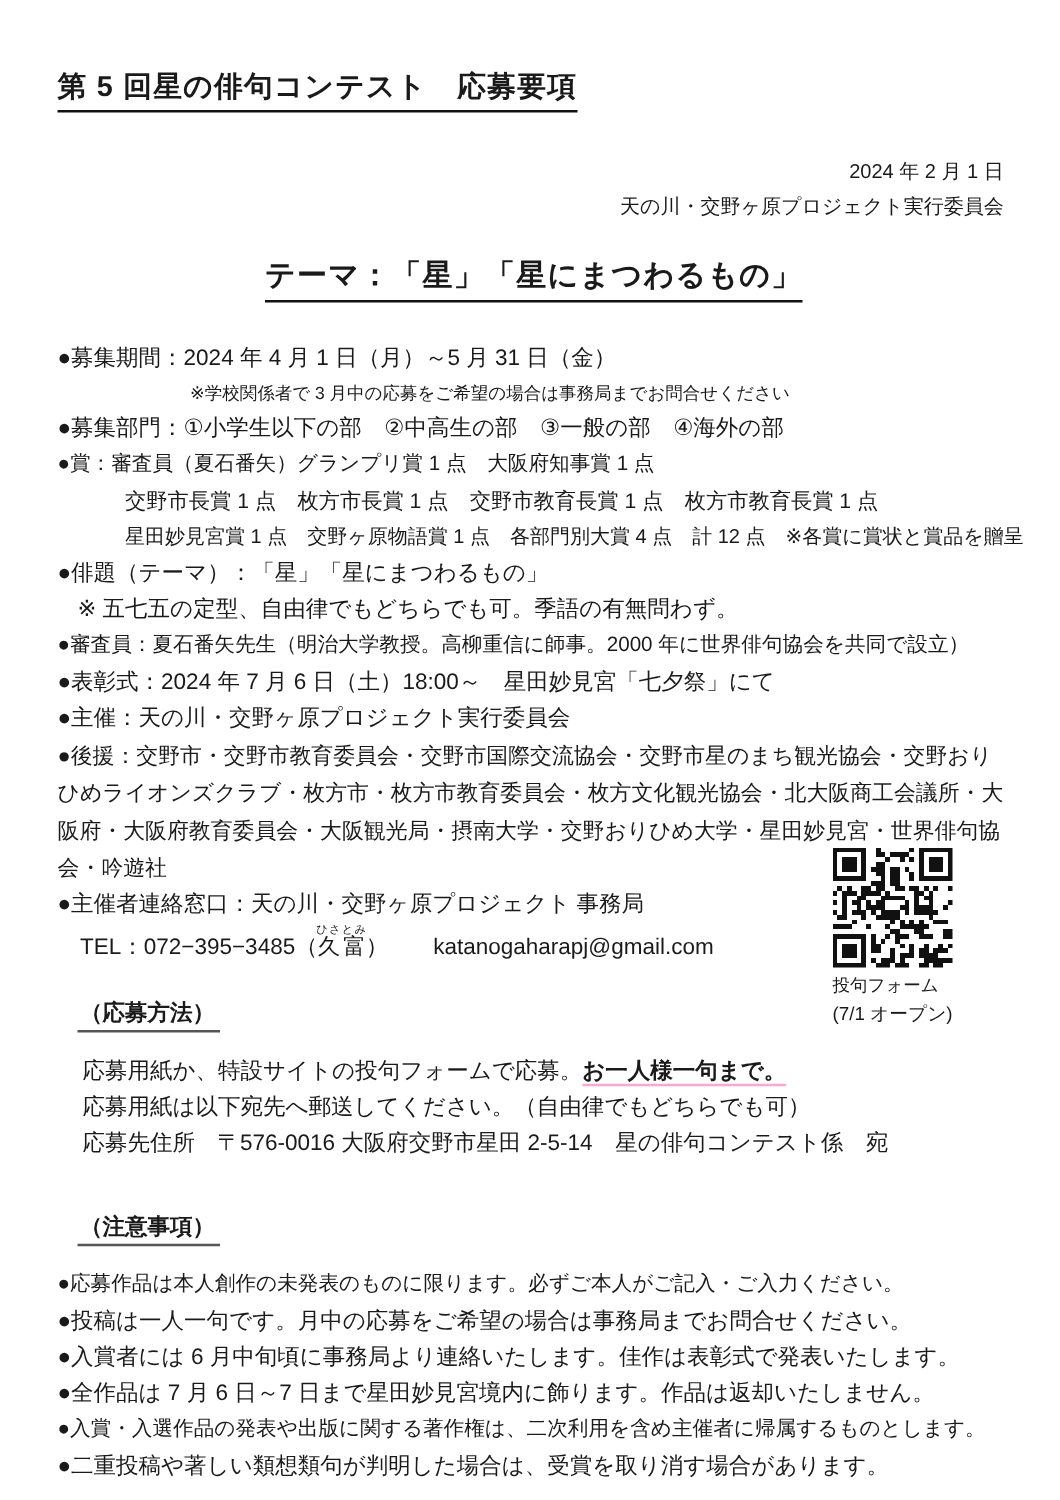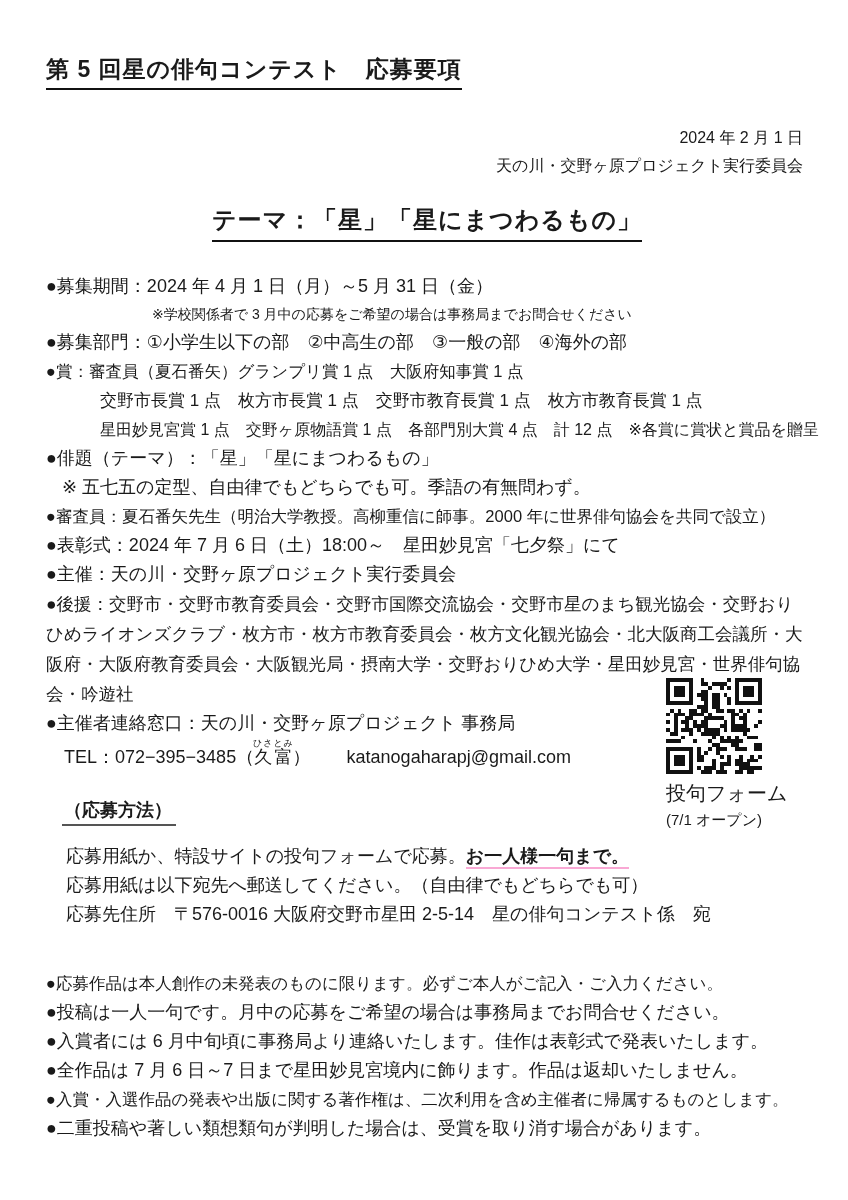--- a/index.html
+++ b/index.html
@@ -67,21 +67,21 @@
   .notes .line { line-height: 29px; }
   
   .qr-block {
     position: absolute;
     left: 666px;
     top: 678px;
     width: 120px;
     text-align: left;
   }
   .qr-code { width: 96px; height: 96px; }
-  .qr-caption1 { font-size: 20px; margin-top: 6px; white-space: nowrap; }
+  .qr-caption1 { font-size: 14px; margin-top: 6px; white-space: nowrap; }
   .qr-caption2 { font-size: 15px; margin-top: 4px; white-space: nowrap; }
 </style>
 </head>
 <body>
 
 <div class="page">
 
   <div class="title-wrap">
     <span class="doc-title">第 5 回星の俳句コンテスト　応募要項</span>
   </div>
@@ -119,20 +119,23 @@
       <span class="section-heading">（応募方法）</span>
     </div>
     <div class="line body-line">
       <span>応募用紙か、特設サイトの投句フォームで応募。</span><span class="emphasis">お一人様一句まで。</span>
     </div>
     <div class="line body-line">応募用紙は以下宛先へ郵送してください。（自由律でもどちらでも可）</div>
     <div class="line body-line">応募先住所　〒576-0016 大阪府交野市星田 2-5-14　星の俳句コンテスト係　宛</div>
   </div>
 
   <div class="notes">
+    <div class="section-heading-wrap">
+      <span class="section-heading">（注意事項）</span>
+    </div>
     <div class="line fit">●応募作品は本人創作の未発表のものに限ります。必ずご本人がご記入・ご入力ください。</div>
     <div class="line">●投稿は一人一句です。月中の応募をご希望の場合は事務局までお問合せください。</div>
     <div class="line">●入賞者には 6 月中旬頃に事務局より連絡いたします。佳作は表彰式で発表いたします。</div>
     <div class="line">●全作品は 7 月 6 日～7 日まで星田妙見宮境内に飾ります。作品は返却いたしません。</div>
     <div class="line fit">●入賞・入選作品の発表や出版に関する著作権は、二次利用を含め主催者に帰属するものとします。</div>
     <div class="line">●二重投稿や著しい類想類句が判明した場合は、受賞を取り消す場合があります。</div>
   </div>
 
   <div class="qr-block">
     <div class="qr-code" id="qr"><svg viewBox="0 0 100 100" width="96" height="96" fill="#111" shape-rendering="crispEdges">

